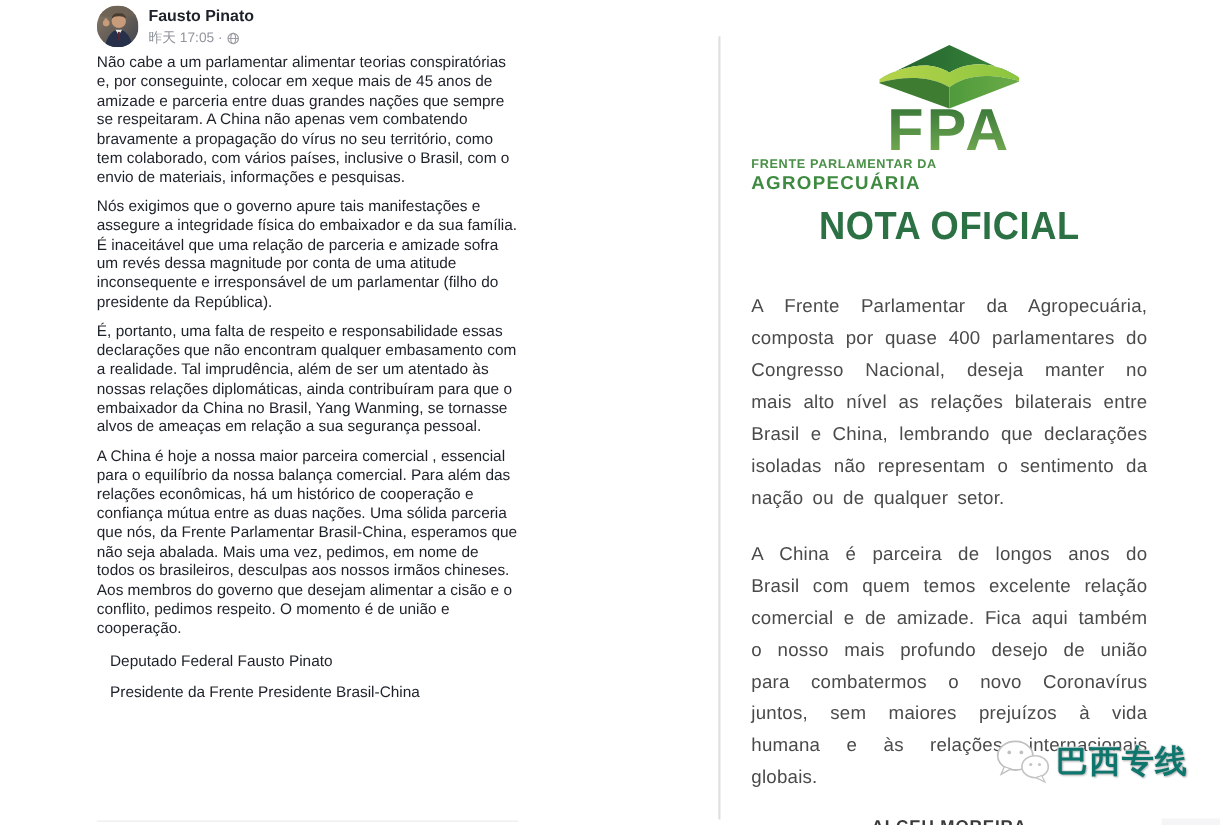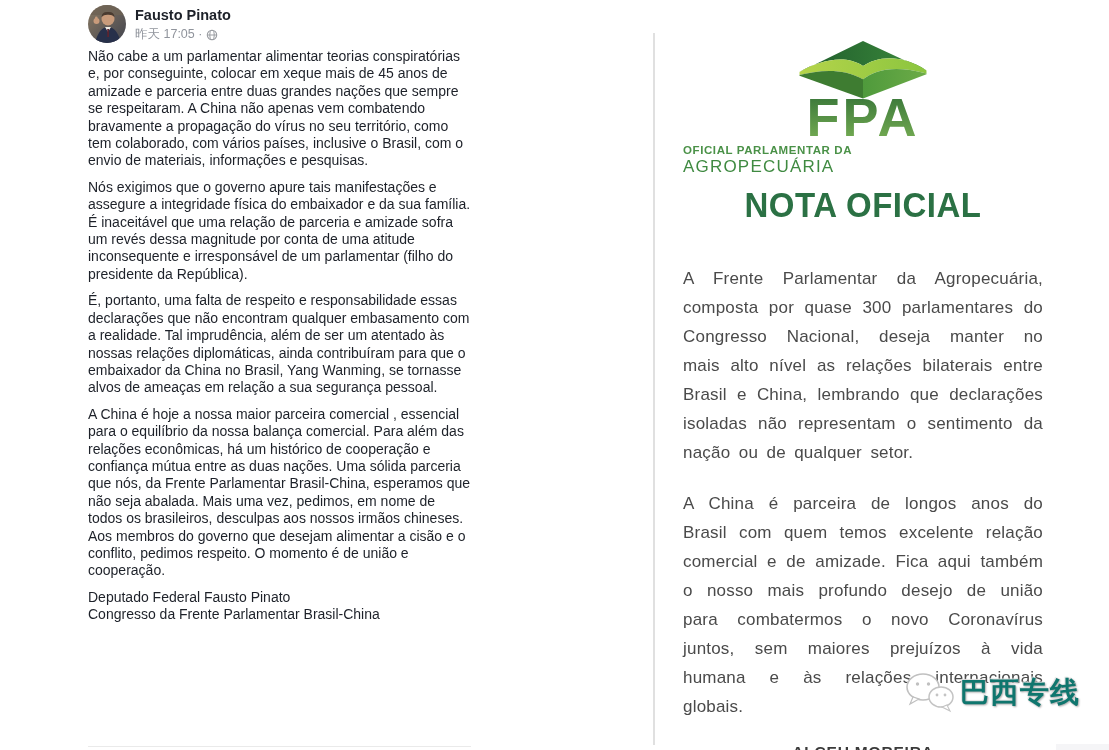--- a/index.html
+++ b/index.html
@@ -14,33 +14,33 @@
   }
 
   
   .left-post{position:absolute; left:88px; top:5px; width:383px;}
   .post-header{display:flex; align-items:flex-end; gap:9px; margin-bottom:5px;}
   .avatar{width:38px; height:38px; border-radius:50%; overflow:hidden; flex:0 0 38px; cursor:pointer;}
   .avatar svg{display:block;}
   .author{font-size:14.5px; font-weight:bold; color:var(--fb-text); line-height:1.25; cursor:pointer;}
   .meta{font-size:12.5px; color:var(--fb-meta); display:flex; align-items:center; gap:4px; margin-top:2px; cursor:pointer;}
   .post-body p{font-size:14px; line-height:17.4px; color:var(--fb-text); margin:0 0 9px 0;}
-  .post-signature p{font-size:14px; line-height:17.4px; color:var(--fb-text); margin:0;}
+  .post-signature p{font-size:14px; line-height:17.4px; color:var(--fb-text); margin:12px;}
   .left-bottom-divider{position:absolute; left:88px; top:746px; width:383px; height:1px; background:#eaeaea;}
 
   
   .v-divider{position:absolute; left:653px; top:33px; width:2px; height:712px; background:var(--divider);}
 
   
   .right-note{position:absolute; left:683px; top:38px; width:360px;}
   .logo-block{text-align:left;}
   .logo-mark{display:block; margin:0 auto;}
   .logo-acronym-svg{display:block; margin:-8px auto 0 auto;}
   .logo-sub1{font-size:11.5px; font-weight:600; color:#4a9147; letter-spacing:0.6px; margin-top:0;}
-  .logo-sub2{font-size:17px; font-weight:400; color:#3f8a41; letter-spacing:1.2px; margin-top:1px;}
+  .logo-sub2{font-size:17px; font-weight:700; color:#3f8a41; letter-spacing:1.2px; margin-top:1px;}
   .note-heading{
     text-align:center; font-size:33px; font-weight:800; color:var(--heading-green);
     letter-spacing:0.5px; margin-top:9px; transform:scaleY(1.08);
   }
   .note-body{margin-top:40px; text-align:justify;}
   .note-body p{
     font-size:17px; line-height:29px; color:var(--note-text);
     word-spacing:3.5px; letter-spacing:0.2px; margin:0 0 22px 0;
   }
   .note-signature{text-align:center; margin-top:8px;}
@@ -97,21 +97,21 @@
 
     <div class="post-body">
       <p>Não cabe a um parlamentar alimentar teorias conspiratórias e, por conseguinte, colocar em xeque mais de 45 anos de amizade e parceria entre duas grandes nações que sempre se respeitaram. A China não apenas vem combatendo bravamente a propagação do vírus no seu território, como tem colaborado, com vários países, inclusive o Brasil, com o envio de materiais, informações e pesquisas.</p>
       <p>Nós exigimos que o governo apure tais manifestações e assegure a integridade física do embaixador e da sua família. É inaceitável que uma relação de parceria e amizade sofra um revés dessa magnitude por conta de uma atitude inconsequente e irresponsável de um parlamentar (filho do presidente da República).</p>
       <p>É, portanto, uma falta de respeito e responsabilidade essas declarações que não encontram qualquer embasamento com a realidade. Tal imprudência, além de ser um atentado às nossas relações diplomáticas, ainda contribuíram para que o embaixador da China no Brasil, Yang Wanming, se tornasse alvos de ameaças em relação a sua segurança pessoal.</p>
       <p>A China é hoje a nossa maior parceira comercial , essencial para o equilíbrio da nossa balança comercial. Para além das relações econômicas, há um histórico de cooperação e confiança mútua entre as duas nações. Uma sólida parceria que nós, da Frente Parlamentar Brasil-China, esperamos que não seja abalada. Mais uma vez, pedimos, em nome de todos os brasileiros, desculpas aos nossos irmãos chineses. Aos membros do governo que desejam alimentar a cisão e o conflito, pedimos respeito. O momento é de união e cooperação.</p>
     </div>
 
     <div class="post-signature">
       <p>Deputado Federal Fausto Pinato</p>
-      <p>Congresso da Frente Parlamentar Brasil-China</p>
+      <p>Presidente da Frente Presidente Brasil-China</p>
     </div>
   </div>
 
   <div class="left-bottom-divider"></div>
 
   <div class="v-divider"></div>
 
   <div class="right-note">
 
     <div class="logo-block">
@@ -137,28 +137,28 @@
       </svg>
       <svg class="logo-acronym-svg" width="240" height="52" viewBox="0 0 240 52">
         <defs>
           <linearGradient id="fpaGrad" x1="0" y1="0" x2="0" y2="1">
             <stop offset="0" stop-color="#2f6e35"></stop>
               <stop offset="1" stop-color="#7db356"></stop>
           </linearGradient>
         </defs>
         <text x="120" y="44" text-anchor="middle" font-family="Liberation Sans, sans-serif" font-size="54" font-weight="bold" letter-spacing="3" fill="url(#fpaGrad)">FPA</text>
       </svg>
-      <div class="logo-sub1">OFICIAL PARLAMENTAR DA</div>
+      <div class="logo-sub1">FRENTE PARLAMENTAR DA</div>
       <div class="logo-sub2">AGROPECUÁRIA</div>
     </div>
 
     <div class="note-heading">NOTA OFICIAL</div>
 
     <div class="note-body">
-      <p>A Frente Parlamentar da Agropecuária, composta por quase 300 parlamentares do Congresso Nacional, deseja manter no mais alto nível as relações bilaterais entre Brasil e China, lembrando que declarações isoladas não representam o sentimento da nação ou de qualquer setor.</p>
+      <p>A Frente Parlamentar da Agropecuária, composta por quase 400 parlamentares do Congresso Nacional, deseja manter no mais alto nível as relações bilaterais entre Brasil e China, lembrando que declarações isoladas não representam o sentimento da nação ou de qualquer setor.</p>
       <p>A China é parceira de longos anos do Brasil com quem temos excelente relação comercial e de amizade. Fica aqui também o nosso mais profundo desejo de união para combatermos o novo Coronavírus juntos, sem maiores prejuízos à vida humana e às relações internacionais globais.</p>
     </div>
 
     <div class="note-signature">
       <div class="sig-name">ALCEU MOREIRA</div>
 
     </div>
   </div>
 
   <div class="watermark">

